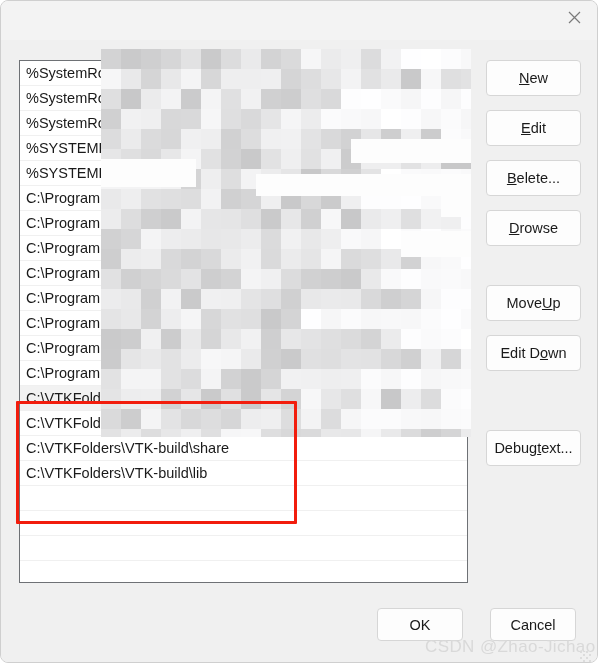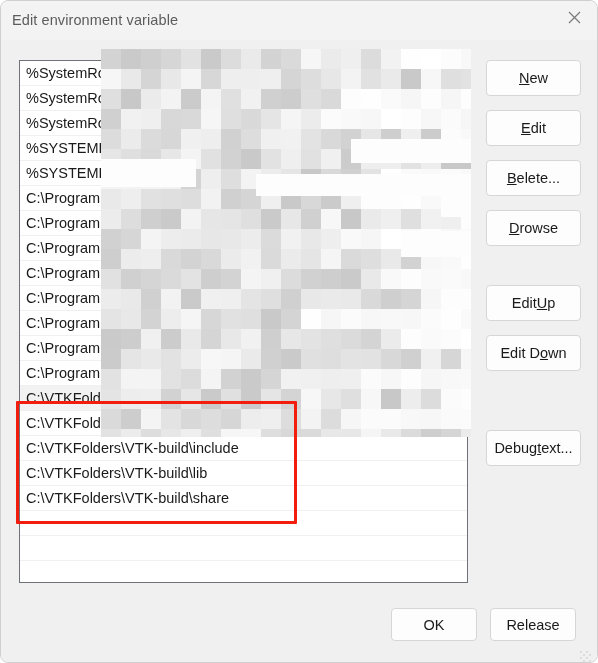--- a/index.html
+++ b/index.html
@@ -162,21 +162,21 @@
     font-size: 14.5px;
     color: #1a1a1a;
     font-family: "Liberation Sans", sans-serif;
     display: flex;
     align-items: center;
     justify-content: center;
     box-sizing: border-box;
     cursor: default;
     padding: 0;
   }
-  #ok-button { left: 390px; }
+  #ok-button { left: 376px; }
   #cancel-button { left: 489px; }
 
   
   .watermark {
     position: absolute;
     left: 424px;
     top: 636px;
     font-size: 17px;
     color: #d9d9d9;
     letter-spacing: 0.4px;
@@ -197,21 +197,20 @@
     background: #dcdcdc;
     display: block;
   }
 </style>
 </head>
 <body>
 
 <div class="dialog">
 
   <div class="titlebar">
-    <div class="titlebar-text">Edit environment variable</div>
     <div class="close-btn">
       <svg width="13" height="13" viewBox="0 0 13 13" aria-hidden="true">
         <path d="M1 1 L12 12 M12 1 L1 12" stroke="#7a7a7a" stroke-width="1.2" fill="none"></path>
       </svg>
     </div>
   </div>
 
   <div class="content">
 
     <div class="listbox" id="listbox">
@@ -223,23 +222,22 @@
         <div class="list-row">C:\Program Files</div>
         <div class="list-row">C:\Program Files</div>
         <div class="list-row">C:\Program Files</div>
         <div class="list-row">C:\Program Files</div>
         <div class="list-row">C:\Program Files</div>
         <div class="list-row">C:\Program Files</div>
         <div class="list-row">C:\Program Files</div>
         <div class="list-row">C:\Program Files</div>
         <div class="list-row selected">C:\VTKFolders\VTK-build\bin\Debug</div>
         <div class="list-row">C:\VTKFolders\VTK-build\bin\Release</div>
-        <div class="list-row">C:\VTKFolders\VTK-build\include</div>
+        <div class="list-row">C:\VTKFolders\VTK-build\share</div>
         <div class="list-row">C:\VTKFolders\VTK-build\lib</div>
-        <div class="list-row">C:\VTKFolders\VTK-build\share</div>
         <div class="list-row empty"></div>
         <div class="list-row empty"></div>
         <div class="list-row empty"></div>
       </div>
 
     <div class="censor" id="censor-overlay">
         <div class="censor-px" style="left: 0px; top: 0px; background: rgb(211, 211, 212);"></div>
         <div class="censor-px" style="left: 20px; top: 0px; background: rgb(202, 202, 203);"></div>
         <div class="censor-px" style="left: 40px; top: 0px; background: rgb(207, 207, 208);"></div>
         <div class="censor-px" style="left: 60px; top: 0px; background: rgb(214, 214, 215);"></div>
@@ -643,40 +641,41 @@
           <span></span>
           <span class="u">B</span>
           <span>elete...</span>
         </button>
         <button class="side-btn" style="top: 170px;">
           <span></span>
           <span class="u">D</span>
           <span>rowse</span>
         </button>
         <button class="side-btn" style="top: 245px;">
-          <span>Edit </span>
+          <span>Move </span>
           <span class="u">U</span>
           <span>p</span>
         </button>
         <button class="side-btn" style="top: 295px;">
           <span>Edit D</span>
           <span class="u">o</span>
           <span>wn</span>
         </button>
         <button class="side-btn" style="top: 390px;">
           <span>Debug </span>
           <span class="u">t</span>
           <span>ext...</span>
         </button>
       </div>
 
     <button class="bottom-btn" id="ok-button">OK</button>
-    <button class="bottom-btn" id="cancel-button">Release</button>
+    <button class="bottom-btn" id="cancel-button">Cancel</button>
   </div>
 
+  <div class="watermark">CSDN @Zhao-Jichao</div>
   <div class="wm-dots" id="wm-dots">
       <i style="left: 0px; top: 0px;"></i>
       <i style="left: 6px; top: 0px;"></i>
       <i style="left: 3px; top: 3px;"></i>
       <i style="left: 9px; top: 3px;"></i>
       <i style="left: 0px; top: 6px;"></i>
       <i style="left: 6px; top: 6px;"></i>
       <i style="left: 3px; top: 9px;"></i>
       <i style="left: 9px; top: 9px;"></i>
     </div>

